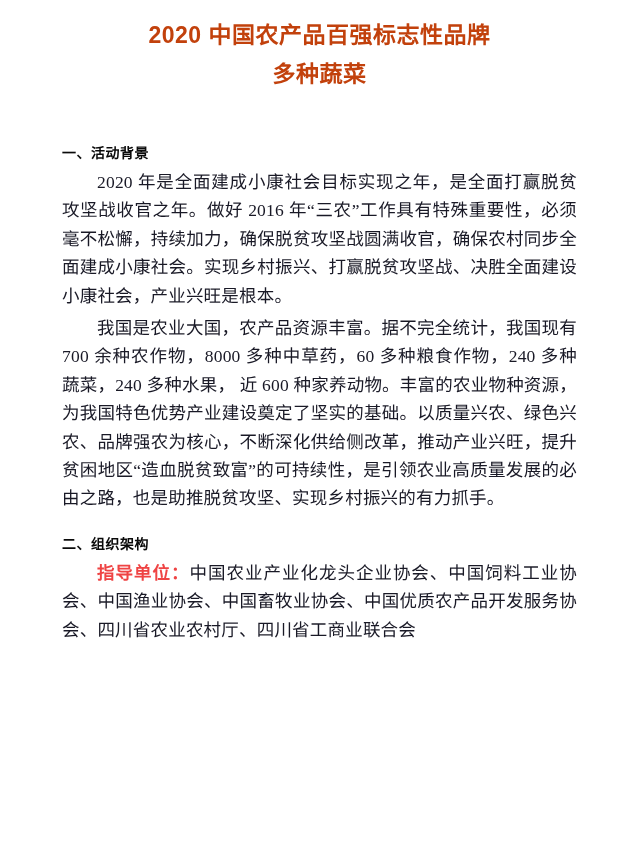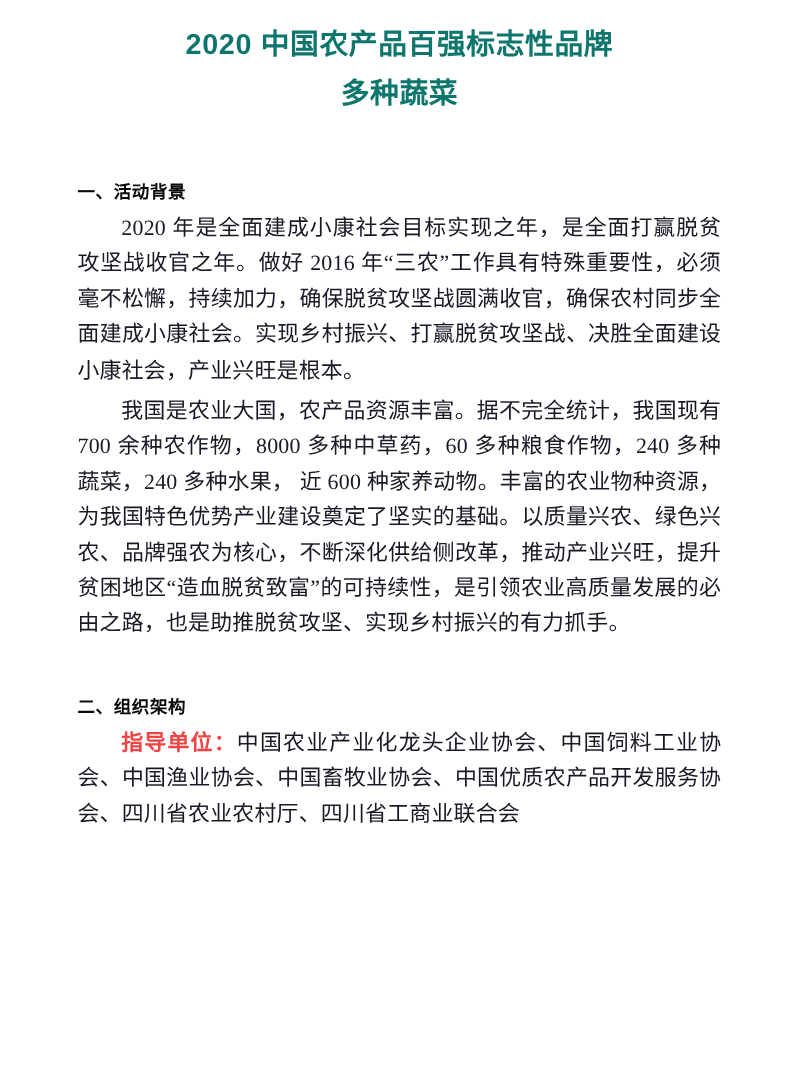--- a/index.html
+++ b/index.html
@@ -19,37 +19,37 @@
     overflow: hidden;
     color: #191926;
   }
   .doc-title {
     margin: 0 0 46px 0;
     text-align: center;
     font-family: "Liberation Sans", "DejaVu Sans", sans-serif;
     font-weight: bold;
     font-size: 23px;
     line-height: 39px;
-    color: #0f766e;
+    color: #c2410c;
     letter-spacing: 0.5px;
   }
   .doc-title .title-line {
     display: block;
   }
   .section-heading {
     margin: 0 0 2px 0;
     font-family: "Liberation Sans", "DejaVu Sans", sans-serif;
     font-weight: bold;
     font-size: 14px;
     line-height: 26px;
     color: #0a0a0a;
     letter-spacing: 0.5px;
   }
   .section-organization {
-    margin-top: 39px;
+    margin-top: 18px;
   }
   .body-para {
     margin: 0 0 4px 0;
     font-family: "Liberation Serif", "DejaVu Serif", serif;
     font-size: 17.5px;
     line-height: 28.4px;
     text-align: justify;
     text-justify: inter-ideograph;
     text-indent: 2em;
     color: #191926;

